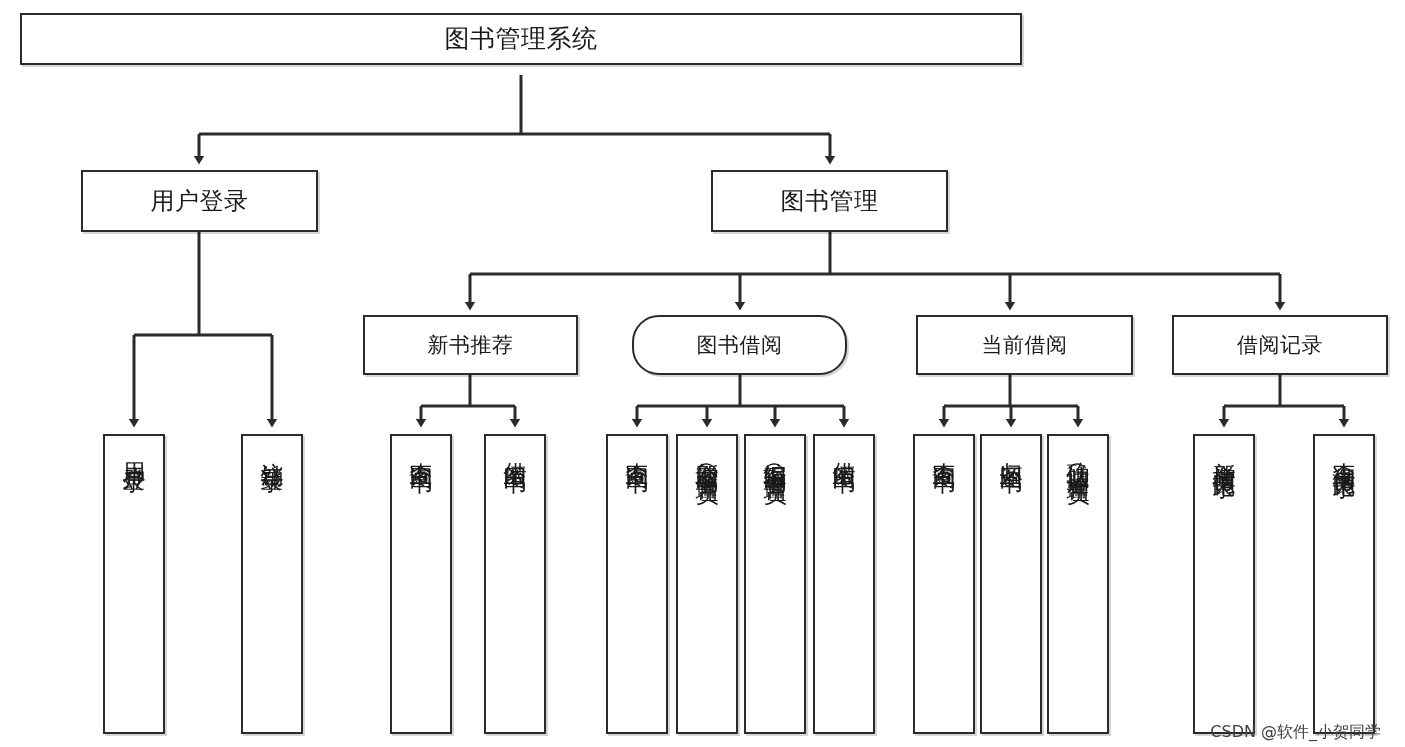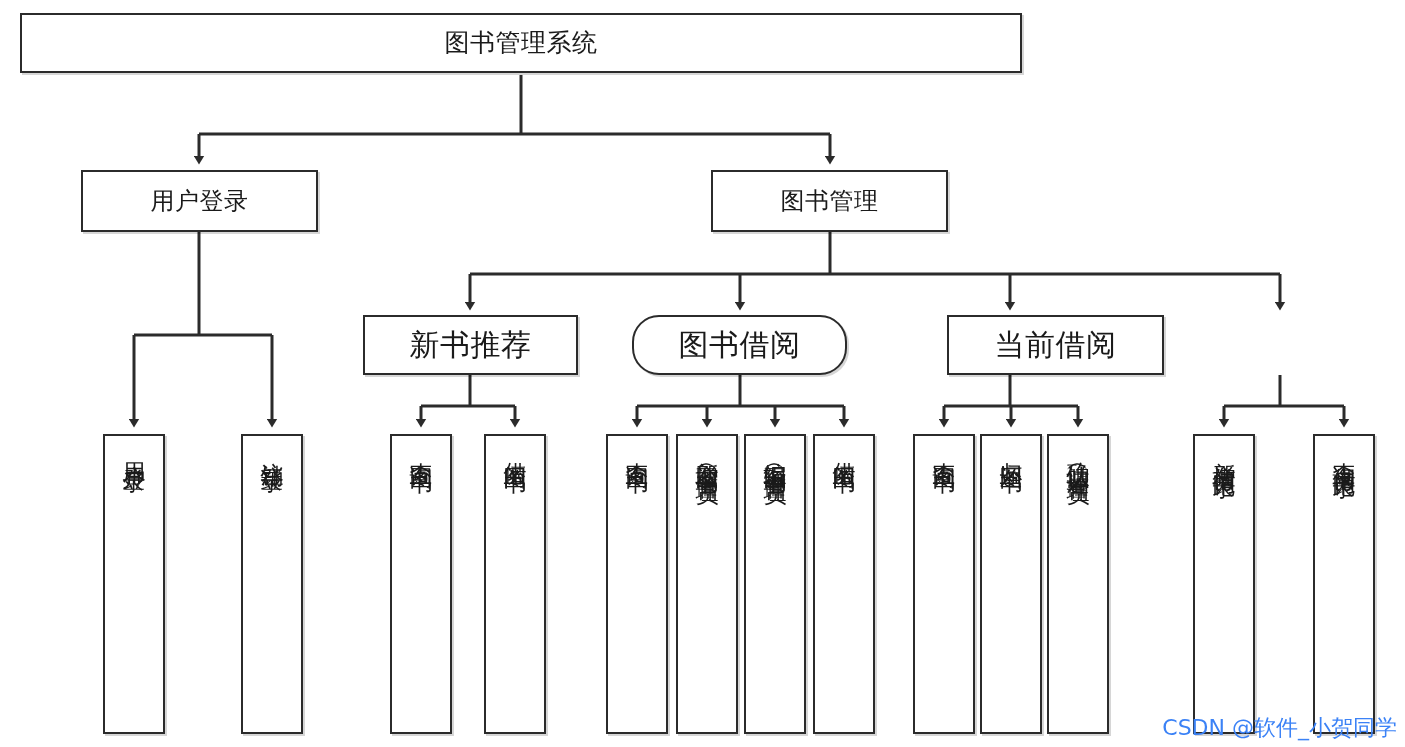--- a/index.html
+++ b/index.html
@@ -35,39 +35,39 @@
   }
   .node .label {
     color: #1a1a1a;
     letter-spacing: 0.5px;
     line-height: 1.18;
     text-align: center;
     white-space: nowrap;
   }
   .node.root .label { font-size: 25px; }
   .node.lvl1 .label { font-size: 24px; }
-  .node.lvl2 .label { font-size: 30px; }
+  .node.lvl2 .label { font-size: 21px; }
   .node.leaf {
     align-items: flex-start;
     justify-content: center;
     padding-top: 8px;
   }
   .node.leaf .label {
     font-size: 23px;
     writing-mode: vertical-rl;
     text-orientation: upright;
     letter-spacing: 3px;
     white-space: nowrap;
   }
   .watermark {
     position: absolute;
-    right: 8px;
+    right: 24px;
     bottom: 4px;
-    font-size: 22px;
-    color: #3b82f6;
+    font-size: 16px;
+    color: #404040;
     z-index: 5;
     white-space: nowrap;
     font-family: "DejaVu Sans", "Liberation Sans", sans-serif;
   }
 </style>
 </head>
 <body>
 
 <div id="canvas">
 
@@ -114,39 +114,42 @@
       <path d="M1011,406 L1011,420" marker-end="url(#arrow)"></path>
       <path d="M1078,406 L1078,420" marker-end="url(#arrow)"></path>
 
       <path d="M1280,375 L1280,406"></path>
       <path d="M1224,406 L1344,406"></path>
       <path d="M1224,406 L1224,420" marker-end="url(#arrow)"></path>
       <path d="M1344,406 L1344,420" marker-end="url(#arrow)"></path>
     </g>
   </svg>
 
-  <div class="node root" style="left:20px; top:13px; width:1002px; height:60px;">
+  <div class="node root" style="left:20px; top:13px; width:1002px; height:52px;">
     <span class="label">图书管理系统</span>
   </div>
 
   <div class="node lvl1" style="left:81px; top:170px; width:237px; height:62px;">
     <span class="label">用户登录</span>
   </div>
   <div class="node lvl1" style="left:711px; top:170px; width:237px; height:62px;font-family:Liberation Serif, serif;">
     <span class="label">图书管理</span>
   </div>
 
   <div class="node lvl2" style="left:363px; top:315px; width:215px; height:60px;">
     <span class="label">新书推荐</span>
   </div>
   <div class="node lvl2" style="left:632px; top:315px; width:215px; height:60px;border-radius:27px;">
     <span class="label">图书借阅</span>
   </div>
-  <div class="node lvl2" style="left:947px; top:315px; width:217px; height:60px;">
+  <div class="node lvl2" style="left:916px; top:315px; width:217px; height:60px;">
     <span class="label">当前借阅</span>
+  </div>
+  <div class="node lvl2" style="left:1172px; top:315px; width:216px; height:60px;">
+    <span class="label">借阅记录</span>
   </div>
 
   <div class="node leaf" style="left:103px; top:434px; width:62px; height:300px;">
     <span class="label">用户登录</span>
   </div>
   <div class="node leaf" style="left:241px; top:434px; width:62px; height:300px;">
     <span class="label">注销登录</span>
   </div>
 
   <div class="node leaf" style="left:390px; top:434px; width:62px; height:300px;">

